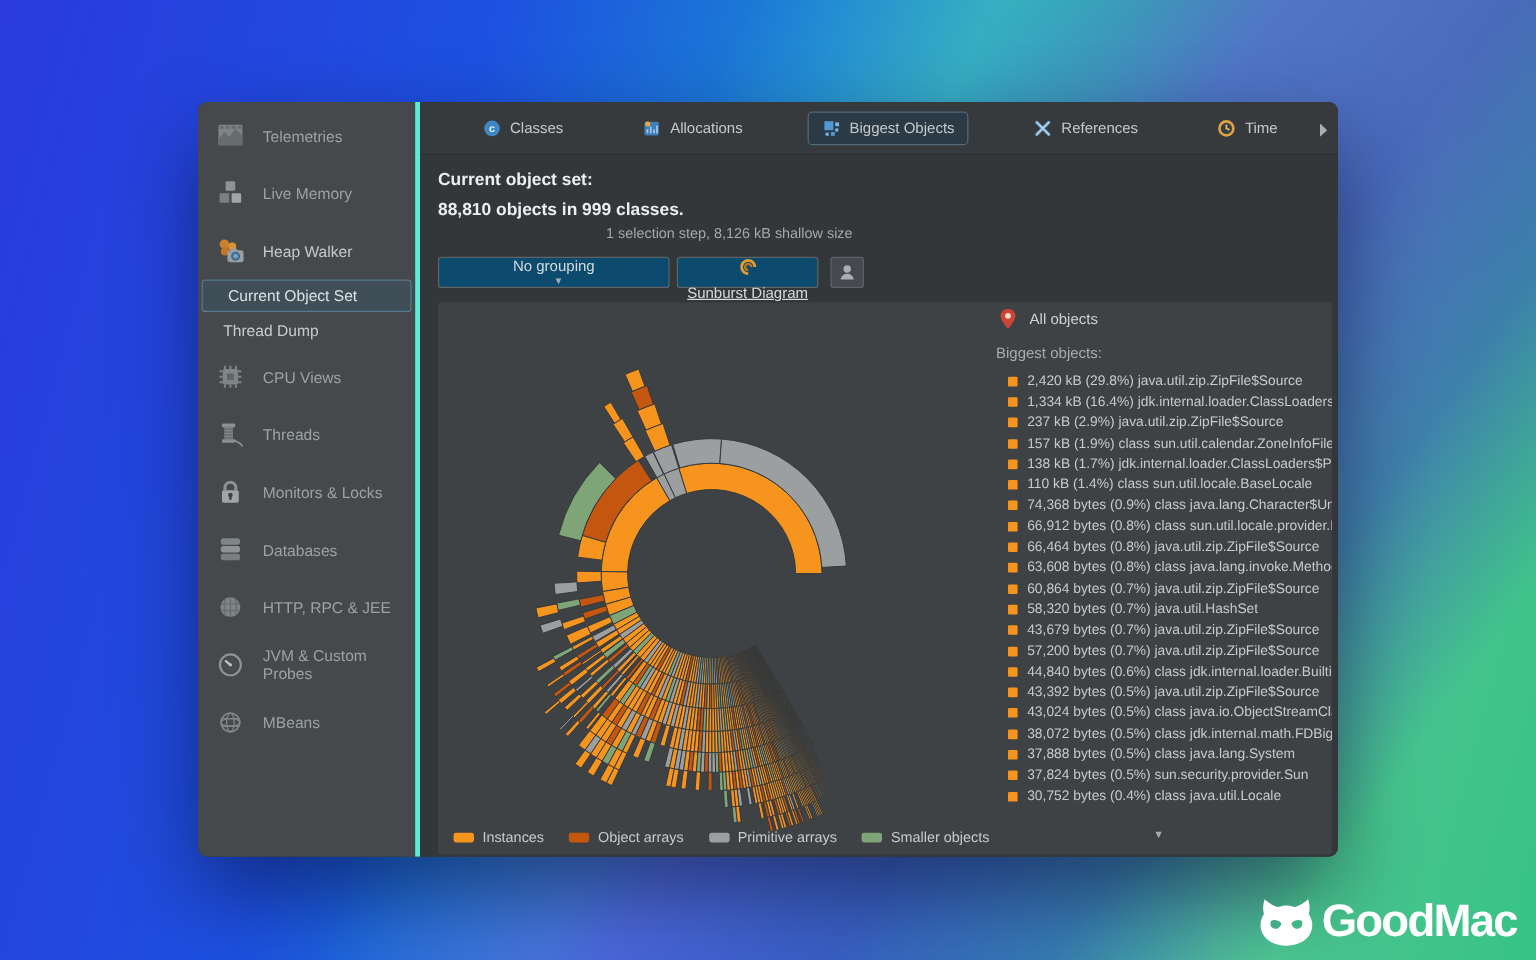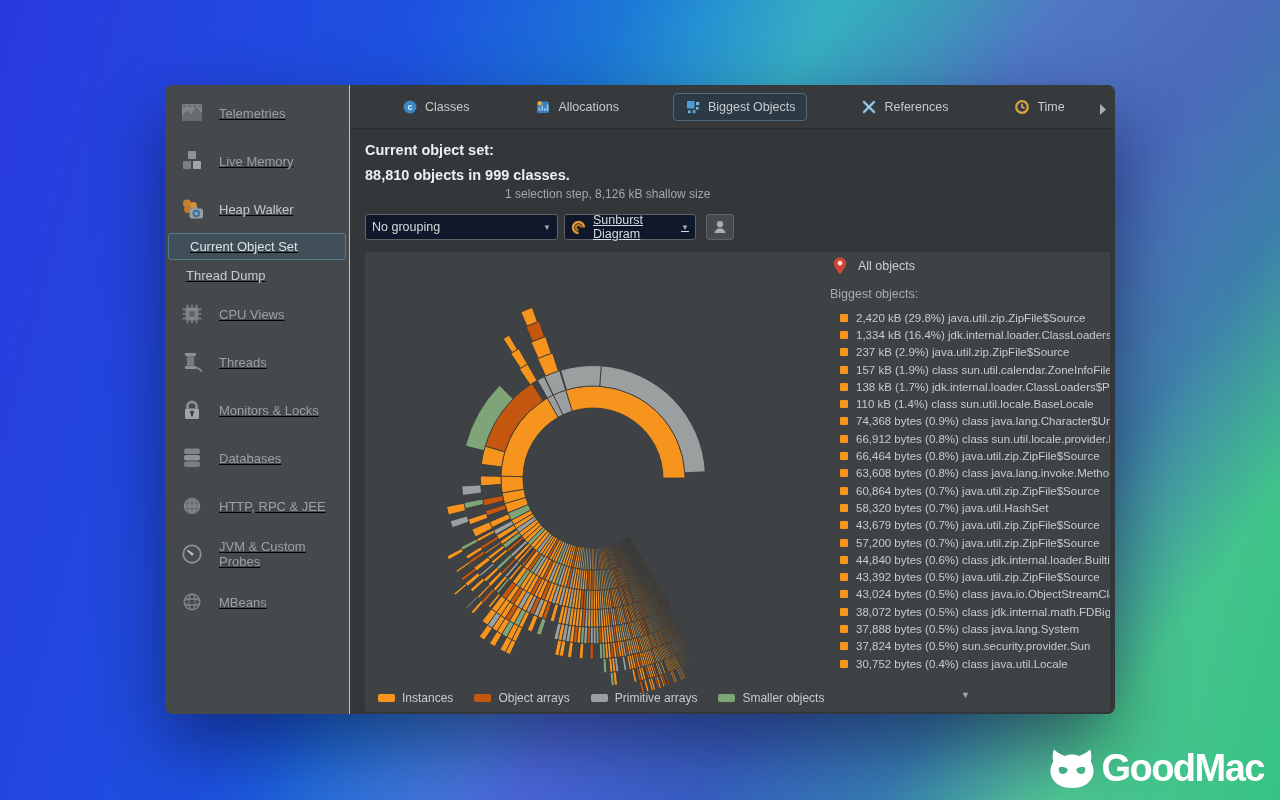--- a/index.html
+++ b/index.html
@@ -6,42 +6,42 @@
     font-family:"Liberation Sans",sans-serif;}
   .wallpaper{position:absolute;inset:0;
     background:
       linear-gradient(125deg, rgba(0,0,0,0) 46%, rgba(100,62,228,0.55) 58%, rgba(70,44,212,0.6) 68%, rgba(46,42,205,0.45) 78%, rgba(0,0,0,0) 88%),
       linear-gradient(115deg, rgba(0,0,0,0) 38%, rgba(130,235,215,0.22) 50%, rgba(0,0,0,0) 62%),
       linear-gradient(105deg, #2a3ade 0%, #1d51e0 28%, #1b86d2 47%, #27b2a8 63%, #52c795 82%, #37c285 100%);}
   .app-window{position:absolute;left:165px;top:85px;width:950px;height:629px;
     border-radius:8px;overflow:hidden;display:flex;background:#35383a;
     box-shadow:0 30px 70px rgba(0,0,20,0.45);}
   
-  .sidebar{width:185px;flex:none;background:#45494c;padding-top:4px;box-sizing:border-box;border-right:1px solid #5eead4;text-decoration:underline;}
+  .sidebar{width:185px;flex:none;background:#45494c;padding-top:4px;box-sizing:border-box;border-right:4px solid #5eead4;}
   .side-item{display:flex;align-items:center;gap:14px;height:48px;padding-left:14px;color:#9ba1a4;font-size:13px;cursor:default;}
   .side-item.active{color:#c3c9cc;}
   .side-item .sicon{width:26px;height:24px;flex:none;display:flex;align-items:center;justify-content:center;opacity:.85;}
   .side-sub{height:30px;display:flex;align-items:center;padding-left:21px;font-size:13px;color:#c7ccce;box-sizing:border-box;}
   .side-sub.selected{background:rgba(54,86,106,0.38);border:1px solid #567a8e;border-radius:3px;margin:0 3px;height:27px;color:#dde2e5;}
   
   .main{flex:1;display:flex;flex-direction:column;background:#34373a;min-width:0;}
   .tabbar{height:43px;flex:none;display:flex;align-items:center;padding-left:40px;gap:42px;position:relative;background:#373a3d;border-bottom:1px solid #2c2f31;}
   .tab{display:flex;align-items:center;gap:7px;font-size:12.5px;color:#c4c9cc;padding:5px 11px;border-radius:4px;border:1px solid transparent;white-space:nowrap;cursor:default;}
   .tab.selected{background:#2b3a45;border-color:#506b7d;}
   .tab .ticon{width:16px;height:16px;display:flex;}
   .tab-overflow{position:absolute;right:9px;top:16px;}
   .header{padding:13px 0 0 15px;}
   .header-line1{display:flex;gap:9px;font-weight:bold;font-size:14.5px;color:#edeff0;flex-direction:column;}
   .header-sub{margin-left:140px;margin-top:4px;font-size:12px;color:#a2a8ac;}
   .toolbar{display:flex;align-items:center;gap:6px;margin:13px 0 0 15px;height:26px;flex:none;}
-  .select{display:flex;align-items:center;background:#0f172a;border:1px solid #5f6366;border-radius:3px;font-size:12.5px;color:#d6dadc;padding:0 6px;box-sizing:border-box;height:26px;cursor:default;}
+  .select{display:flex;align-items:center;background:#0c4a6e;border:1px solid #5f6366;border-radius:3px;font-size:12.5px;color:#d6dadc;padding:0 6px;box-sizing:border-box;height:26px;cursor:default;flex-direction:column;}
   .select .lbl{flex:1;}
   .select .caret{color:#a6abaf;font-size:8px;margin-left:8px;}
   .sel-grouping{width:193px;}
-  .sel-view{width:132px;gap:7px;text-decoration:underline;}
+  .sel-view{width:118px;gap:7px;text-decoration:underline;}
   .icon-btn{width:28px;height:26px;background:#46494d;border:1px solid #5f6366;border-radius:3px;display:flex;align-items:center;justify-content:center;margin-left:4px;box-sizing:border-box;}
   .panel{position:relative;flex:1;margin:12px 5px 2px 15px;background:#3e4245;border-radius:2px;overflow:hidden;}
   #sunburst{position:absolute;left:0;top:0;}
   .marker-row{position:absolute;left:468px;top:5px;display:flex;align-items:center;gap:11px;color:#ccd1d4;font-size:12.5px;}
   .list-title{position:absolute;left:465px;top:35px;color:#a6abae;font-size:12.5px;}
   .biggest-list{position:absolute;left:475px;top:57px;right:0;}
   .bo-row{height:17.3px;display:flex;align-items:center;gap:8px;white-space:nowrap;overflow:hidden;font-size:11.5px;color:#c6cbce;}
   .bo-bullet{width:8px;height:8px;border-radius:1px;flex:none;}
   .more-arrow{position:absolute;left:596px;top:438px;color:#a4a9ac;font-size:9px;}
   .legend{position:absolute;left:13px;bottom:7px;display:flex;gap:21px;align-items:center;font-size:12px;color:#c6cbce;text-align:center;}

